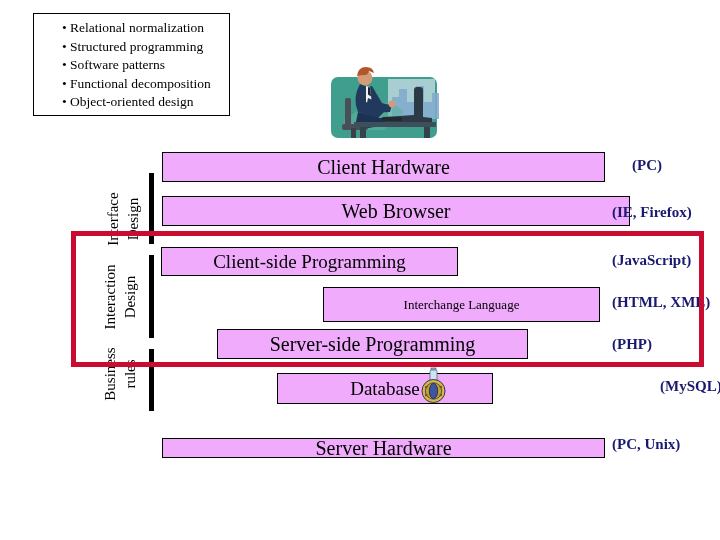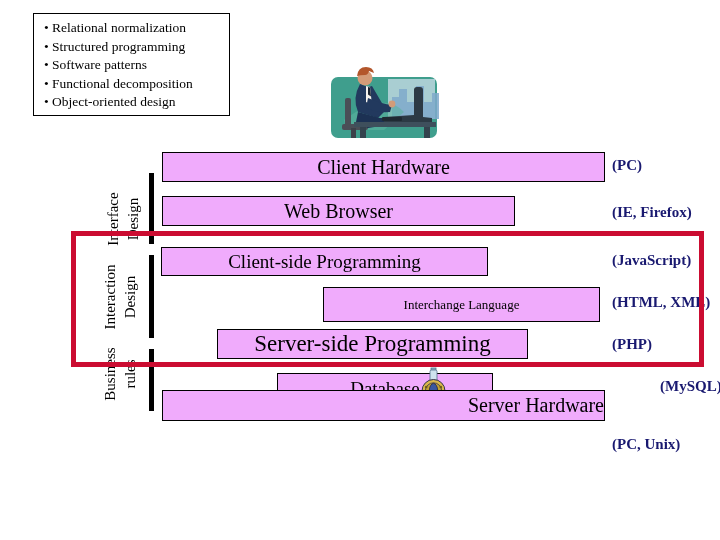--- a/index.html
+++ b/index.html
@@ -10,52 +10,52 @@
   html,body { background:#fff; }
   body { font-family:"Liberation Serif","DejaVu Serif",serif; }
   .slide {
     position:relative; width:720px; height:540px; background:#ffffff;
     overflow:hidden;
   }
 
   
   .bullet-box {
     position:absolute; left:33px; top:13px; width:197px; height:103px;
-    border:1px solid #000; padding:5px 6px 4px 10px;
+    border:1px solid #000; padding:5px 6px 4px 28px;
     font-size:13.5px; line-height:18.6px; color:#000;
   }
   .bullet-box ul { list-style:none; }
   .bullet-box li::before { content:"• "; }
 
   
   .clipart { position:absolute; left:324px; top:60px; width:118px; height:84px; }
 
   
   .box {
     position:absolute; border:1.5px solid #000; background:#f0abfc;
     display:flex; align-items:center; justify-content:center;
     color:#000; white-space:nowrap;
   }
   .row1 { left:162px; top:152px; width:443px; height:30px; font-size:20px; }
-  .row2 { left:162px; top:196px; width:353px; height:30px; font-size:20px; }
-  .row3 { left:161px; top:247px; width:327px; height:29px; font-size:19px; }
+  .row2 { left:162px; top:196px; width:468px; height:30px; font-size:20px; }
+  .row3 { left:161px; top:247px; width:297px; height:29px; font-size:19px; }
   .row4 { left:323px; top:287px; width:277px; height:35px; font-size:13px; }
-  .row5 { left:217px; top:329px; width:311px; height:30px; font-size:23px; }
+  .row5 { left:217px; top:329px; width:311px; height:30px; font-size:20px; }
   .row6 { left:277px; top:373px; width:216px; height:31px; font-size:19px; padding-left:26px; gap:1px; overflow:visible; }
-  .row7 { left:162px; top:390px; width:443px; height:31px; font-size:20px;justify-content:flex-end; }
+  .row7 { left:162px; top:438px; width:443px; height:20px; font-size:20px; }
 
   .db-icon { width:25px; height:40px; margin-top:-8px; flex:0 0 auto; }
 
   
   .tech {
     position:absolute; left:612px; height:18px; line-height:18px;
     font-size:15px; font-weight:bold; color:var(--tech-label);
     white-space:nowrap;
   }
-  .t1 { top:156px; } .t2 { top:203px; } .t3 { top:251px; }
+  .t1 { top:156px;margin-left:20px; } .t2 { top:203px; } .t3 { top:251px; }
   .t4 { top:293px; } .t5 { top:335px; } .t6 { top:377px;margin-left:48px; }
   .t7 { top:435px; }
 
   
   .bar { position:absolute; left:149px; width:5px; background:#000; }
   .bar1 { top:173px; height:71px; }
   .bar2 { top:255px; height:83px; }
   .bar3 { top:349px; height:62px; }
 
   

